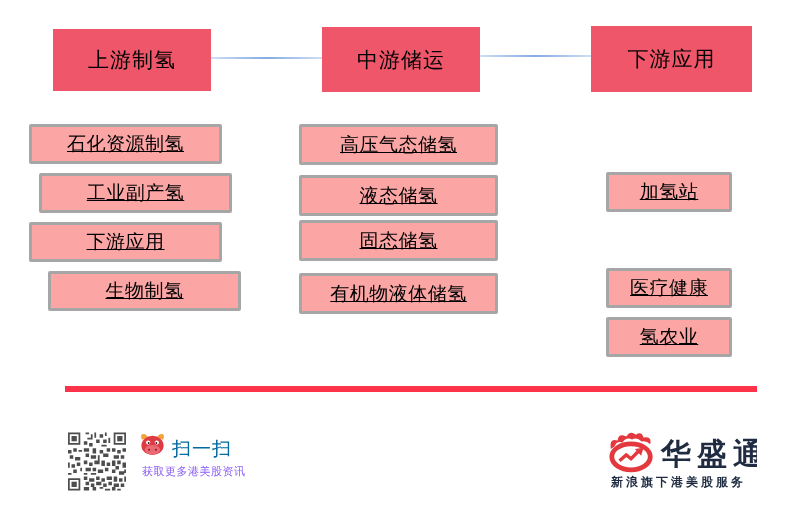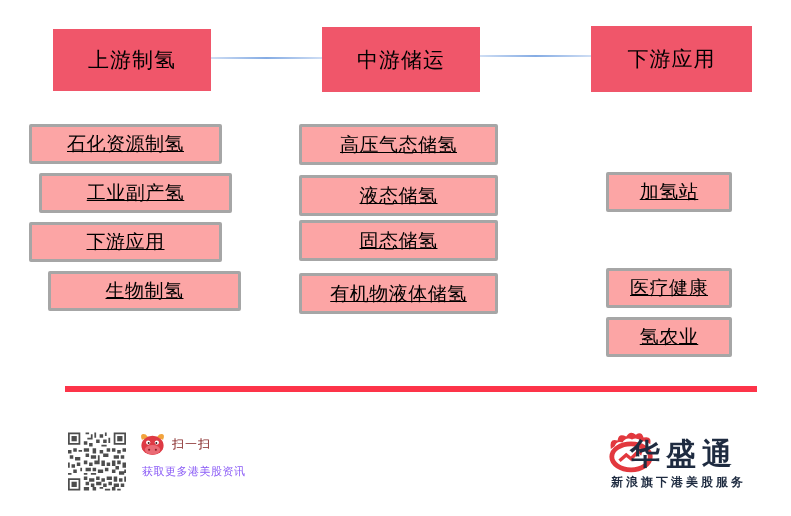--- a/index.html
+++ b/index.html
@@ -13,21 +13,21 @@
     background:#F0566A;color:#000;display:flex;align-items:center;justify-content:center;
     font-size:21px;letter-spacing:1px;font-weight:400;
   }
   .connector{height:2px;background:linear-gradient(90deg,#cfdef4,#85ace4,#cfdef4);}
   .item-box{
     background:#fca5a5;border:3px solid #A6A6A6;border-radius:2px;box-sizing:border-box;
     display:flex;align-items:center;justify-content:center;
     font-size:19px;color:#000;letter-spacing:0.5px;white-space:nowrap;text-decoration:underline;
   }
   .divider{background:#FD3449;}
-  .scan-title{font-size:12px;color:#7f1d1d;letter-spacing:1px;}
+  .scan-title{font-size:19px;color:#0369a1;letter-spacing:1px;}
   .scan-sub{font-size:11px;color:#8b5cf6;letter-spacing:0.5px;}
   .brand-name{font-size:30px;font-weight:700;color:#1E2B40;letter-spacing:6px;white-space:nowrap;}
   .brand-tagline{font-size:12px;font-weight:700;color:#1E2B40;letter-spacing:3px;white-space:nowrap;}
 </style>
 </head>
 <body>
 
 <div class="canvas">
 
   <div class="header-box abs" style="left:53px;top:29px;width:158px;height:62px;">上游制氢</div>
@@ -85,16 +85,16 @@
   <div class="scan-title abs" style="left:172px;top:436px;">扫一扫</div>
   <div class="scan-sub abs" style="left:142px;top:464px;">获取更多港美股资讯</div>
 
   <svg class="abs" style="left:607px;top:429px;" width="50" height="46" viewBox="0 0 52 46" aria-hidden="true">
     <path fill="#E2383E" d="M4,20 Q2,8 11,11 Q12,3 20,7 Q24,0 30,5 Q36,1 38,8 Q47,6 45,15 Q41,11 36,12 Q31,7 26,10 Q20,7 16,13 Q10,11 8,17 Z"></path>
     <ellipse cx="25" cy="28" rx="20" ry="13.5" fill="none" stroke="#E2383E" stroke-width="5"></ellipse>
     <path d="M13,32 L20,26 L25,30 L33,22" fill="none" stroke="#E2383E" stroke-width="3.5"></path>
     <path d="M29,20 L38,18.5 L35.5,27 Z" fill="#E2383E"></path>
   </svg>
 
-  <div class="brand-name abs" style="left:630px;top:434px;">华盛通</div>
+  <div class="brand-name abs" style="left:661px;top:434px;">华盛通</div>
   <div class="brand-tagline abs" style="left:611px;top:474px;">新浪旗下港美股服务</div>
 
 </div>
 
 </body></html>

